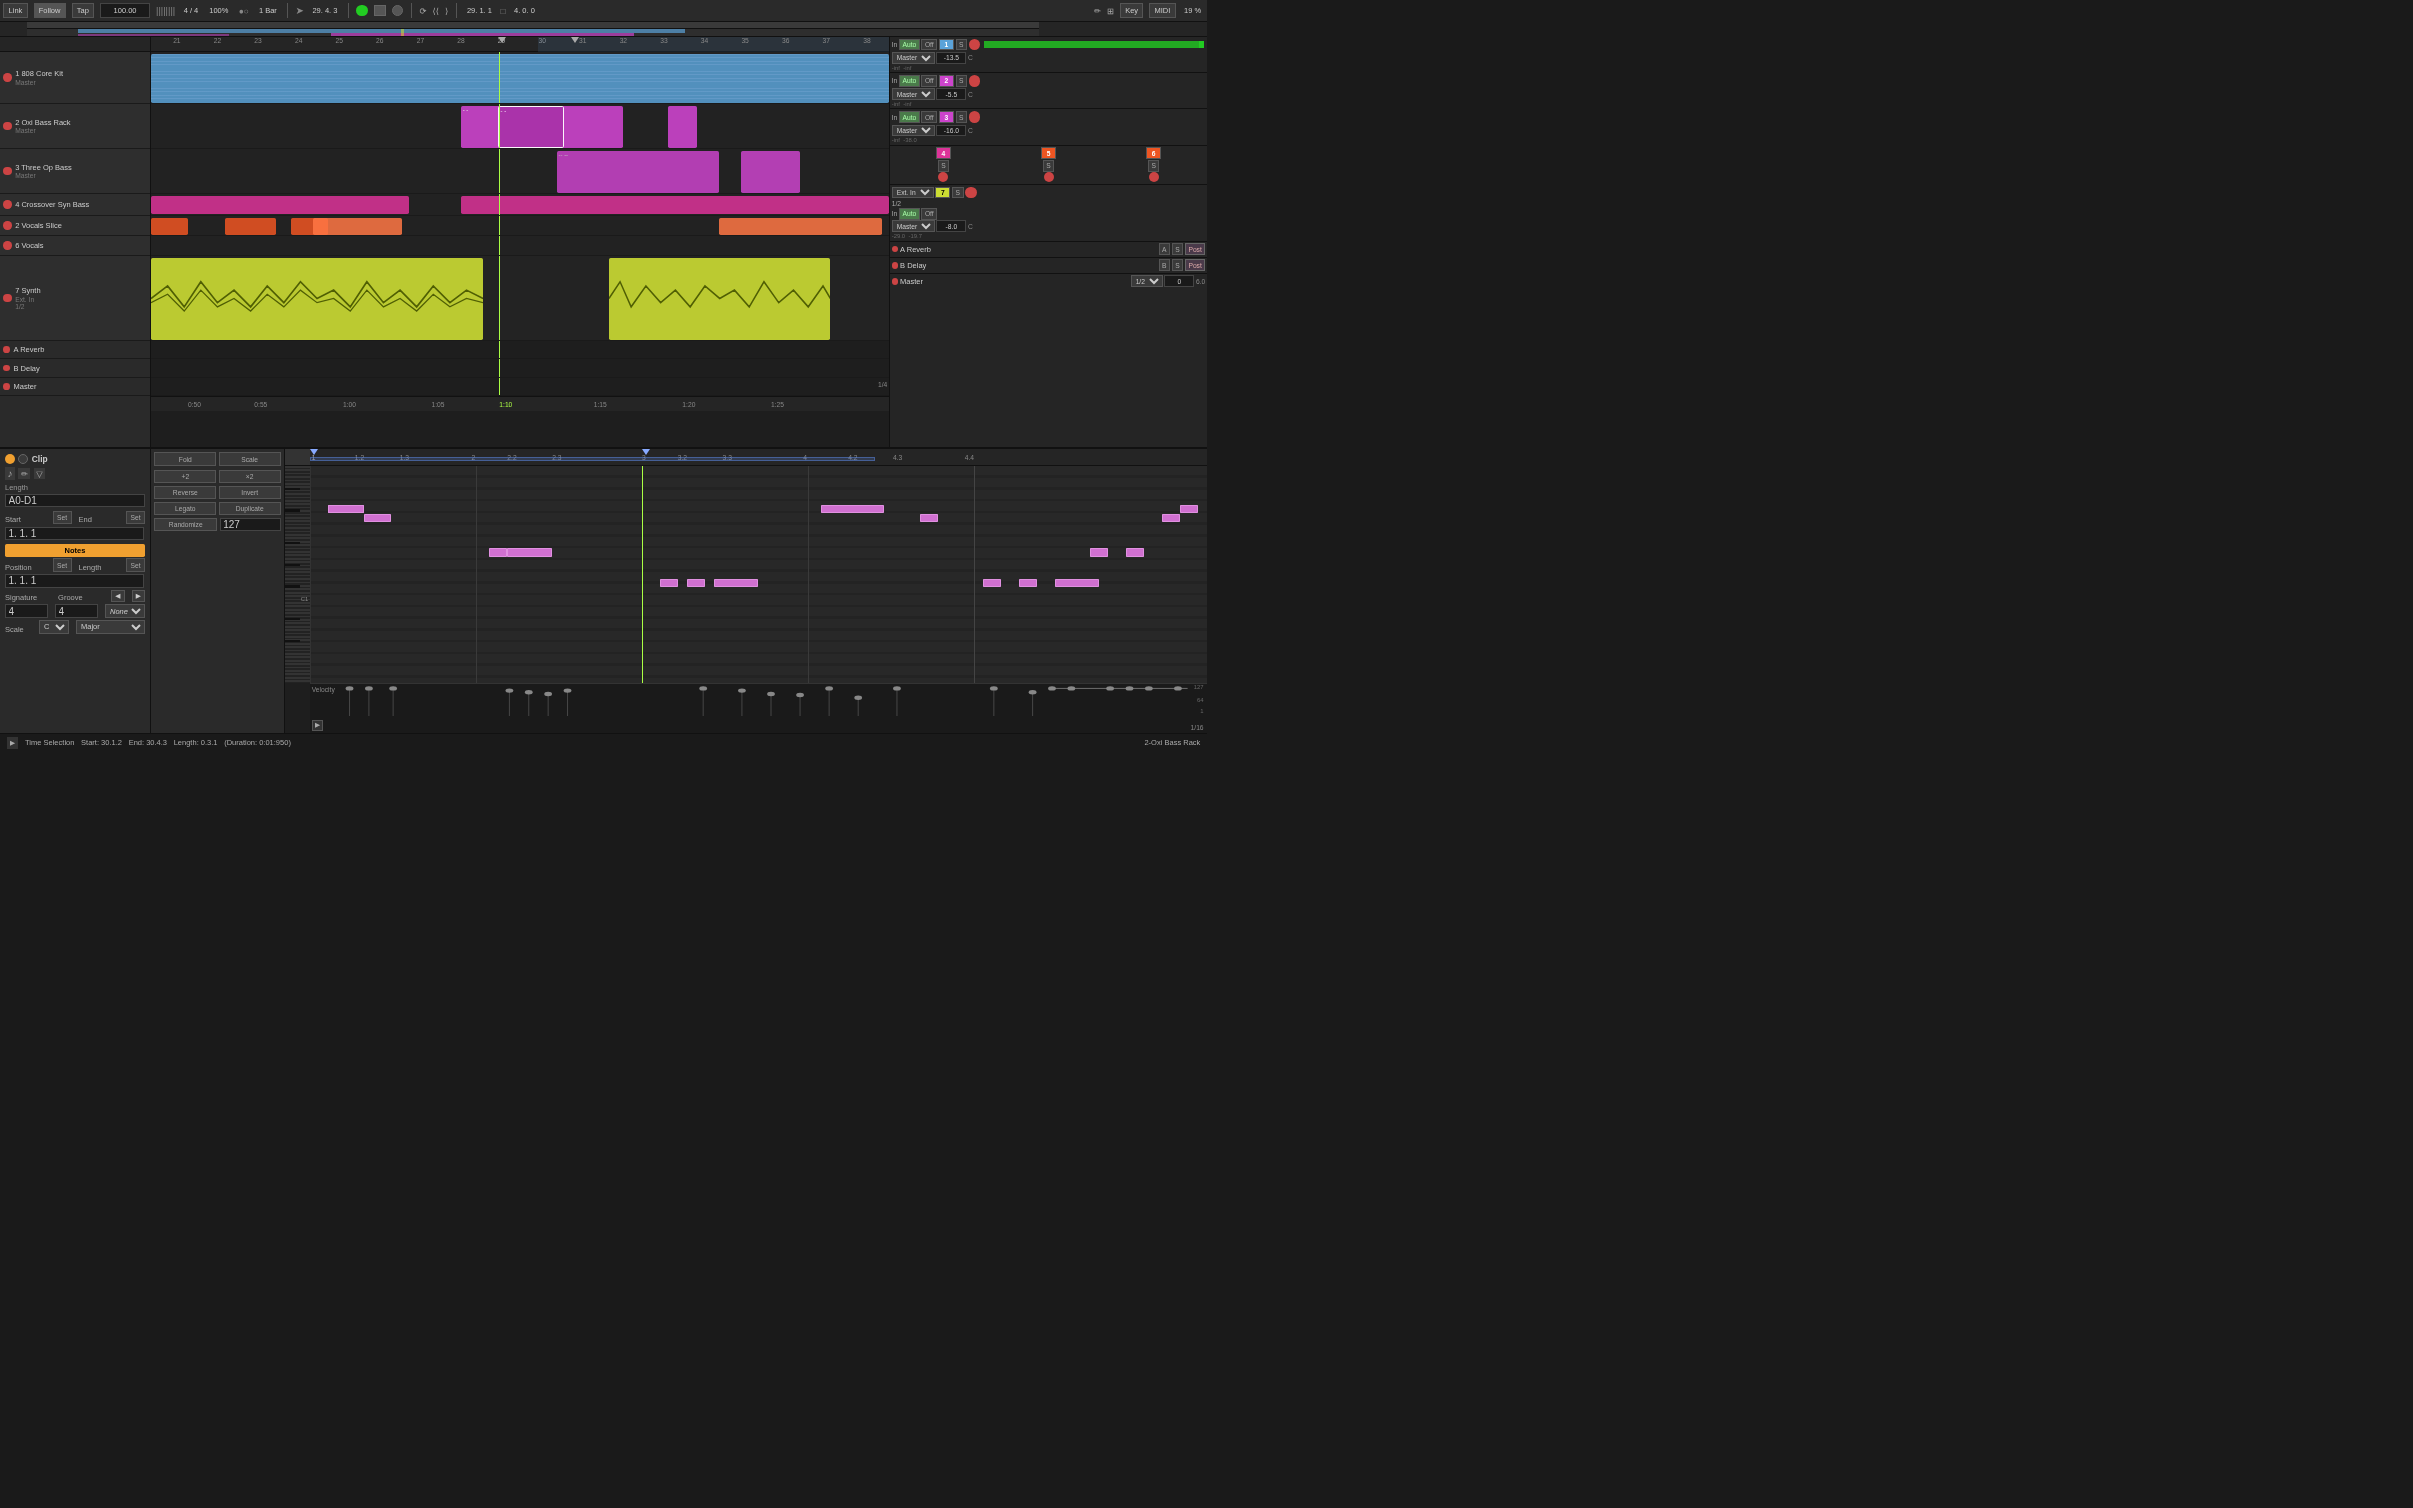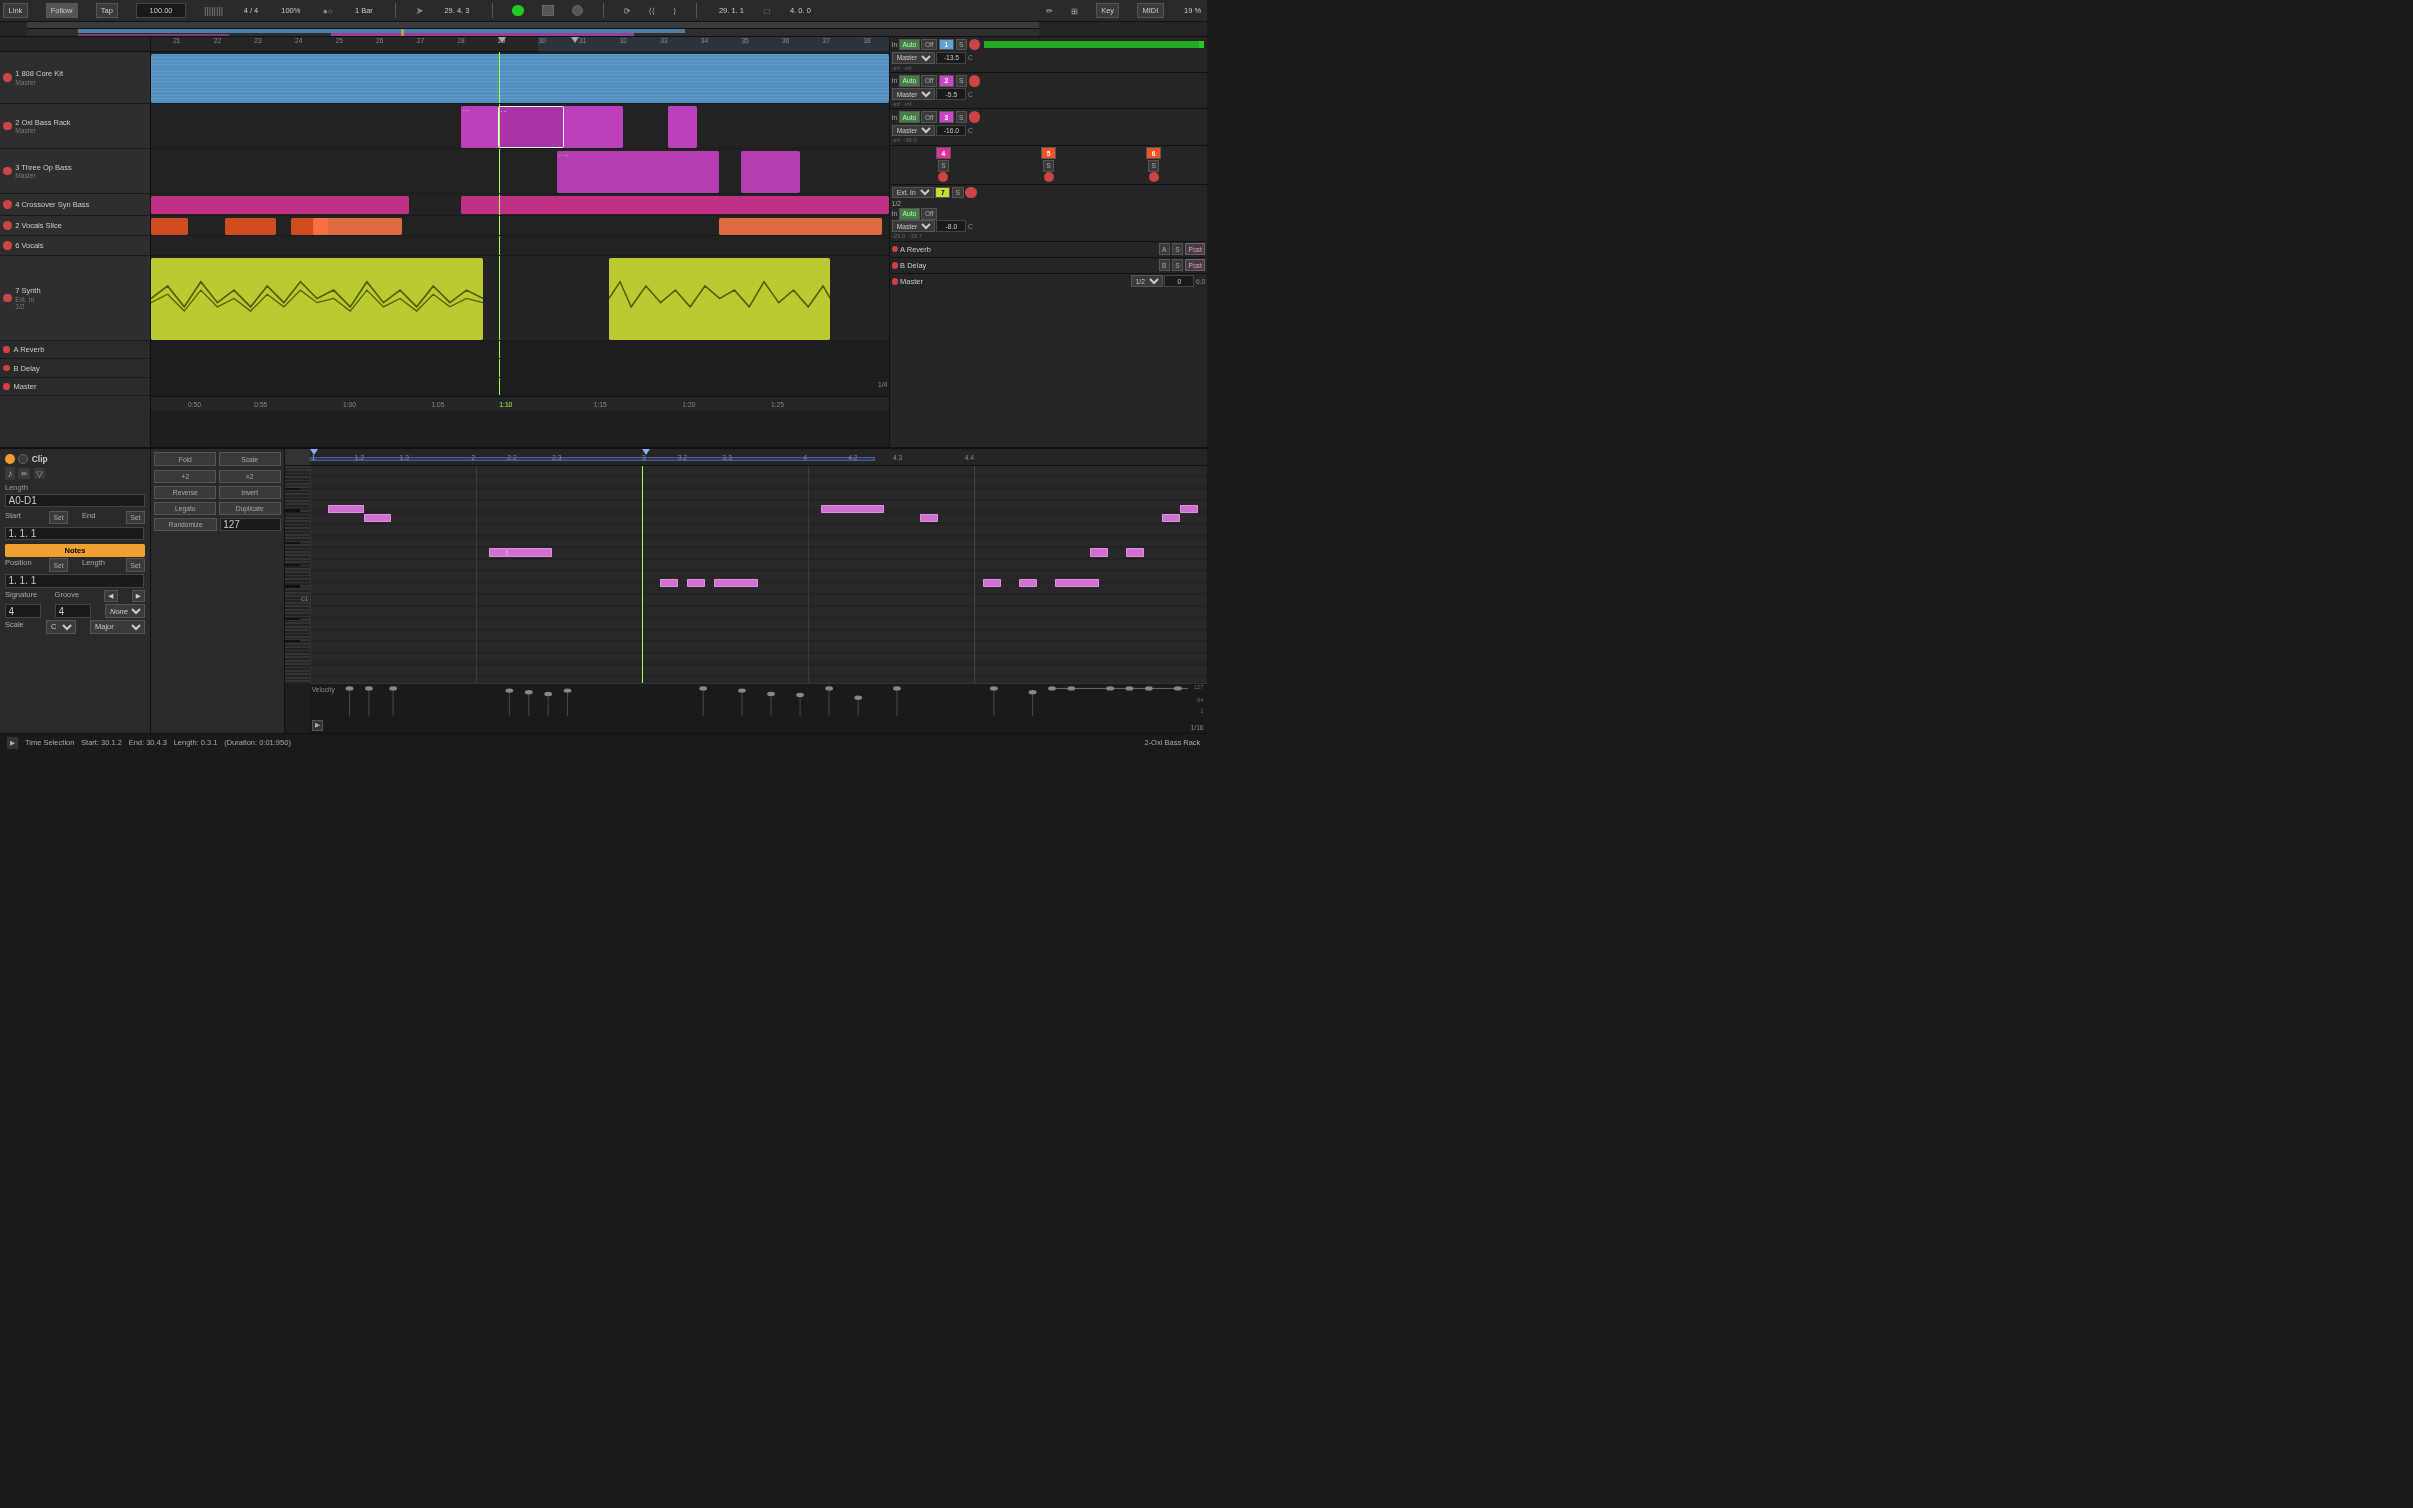--- a/index.html
+++ b/index.html
@@ -14,21 +14,21 @@
     }
 
     
     #toolbar {
       height: 22px;
       background: #2a2a2a;
       border-bottom: 0.8px solid #111;
       display: flex;
       align-items: center;
       padding: 0 3.4px;
-      gap: 18px;
+      gap: 6px;
     }
     .tb-btn {
       background: #3a3a3a;
       border: 0.8px solid #555;
       color: #ccc;
       padding: 0.8px 4.2px;
       font-size: 7.5px;
       cursor: pointer;
       height: 15px;
       display: flex;
@@ -166,23 +166,23 @@
 
     #clip-props {
       width: 151px;
       background: #2a2a2a;
       border-right: 0.8px solid #111;
       padding: 5px;
       flex-shrink: 0;
     }
     .prop-row {
       display: flex;
-      align-items: flex-start;
+      align-items: flex-end;
       margin-bottom: 2.5px;
-      gap: 14px;
+      gap: 7px;
     }
     .prop-label { font-size: 7.5px; color: #aaa; width: 42px; }
     .prop-val {
       background: #1a1a1a;
       border: 0.8px solid #444;
       color: #ccc;
       font-size: 10px;
       padding: 0.8px 2.5px;
       flex: 1;
       height: 13.4px;

